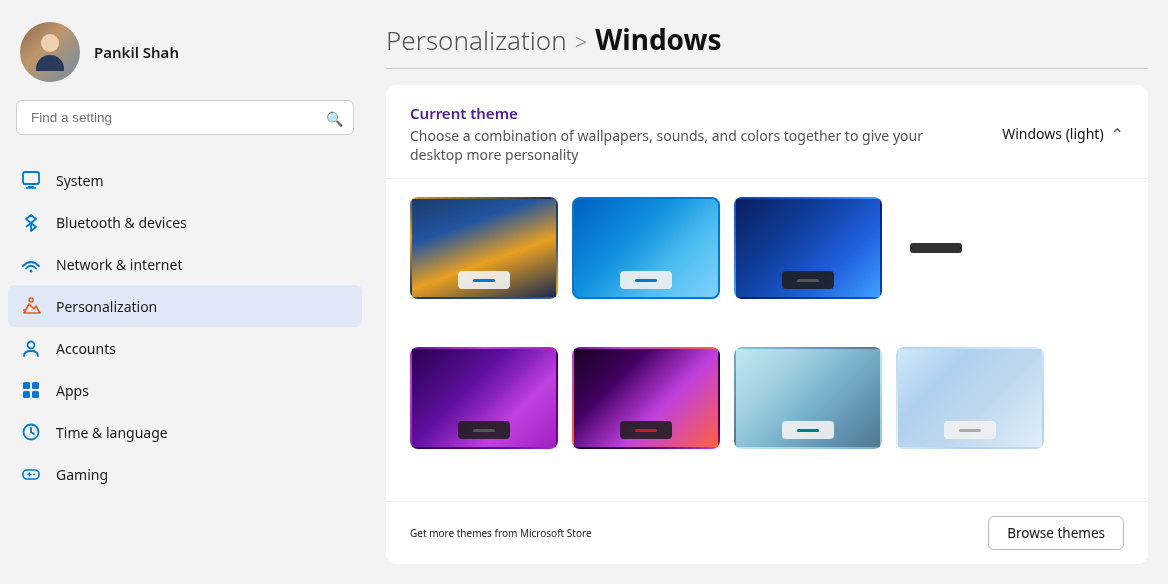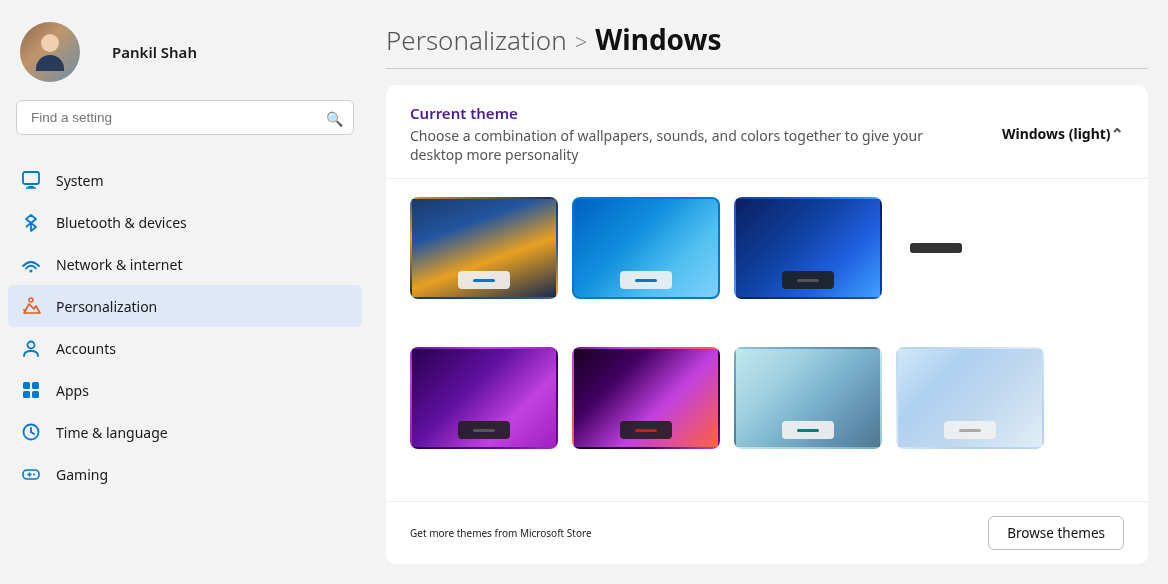--- a/index.html
+++ b/index.html
@@ -19,21 +19,21 @@
       background: #f3f3f3;
       display: flex;
       flex-direction: column;
       padding: 0;
       overflow: hidden;
     }
 
     .user-section {
       display: flex;
       align-items: center;
-      gap: 32px;
+      gap: 14px;
       padding: 22px 20px 18px 20px;
     }
 
     .avatar {
       width: 60px;
       height: 60px;
       border-radius: 50%;
       background: #c0a080;
       overflow: hidden;
       flex-shrink: 0;
@@ -210,23 +210,23 @@
 
     .theme-desc {
       font-size: 14px;
       color: #555;
       max-width: 520px;
     }
 
     .theme-current-name {
       display: flex;
       align-items: center;
-      gap: 0;
+      gap: 7px;
       font-size: 14px;
-      font-weight: 700;
+      font-weight: 400;
       color: #111;
       margin-left: 12px;
     }
 
     .chevron-up {
       font-size: 16px;
       color: #555;
     }
 
     

